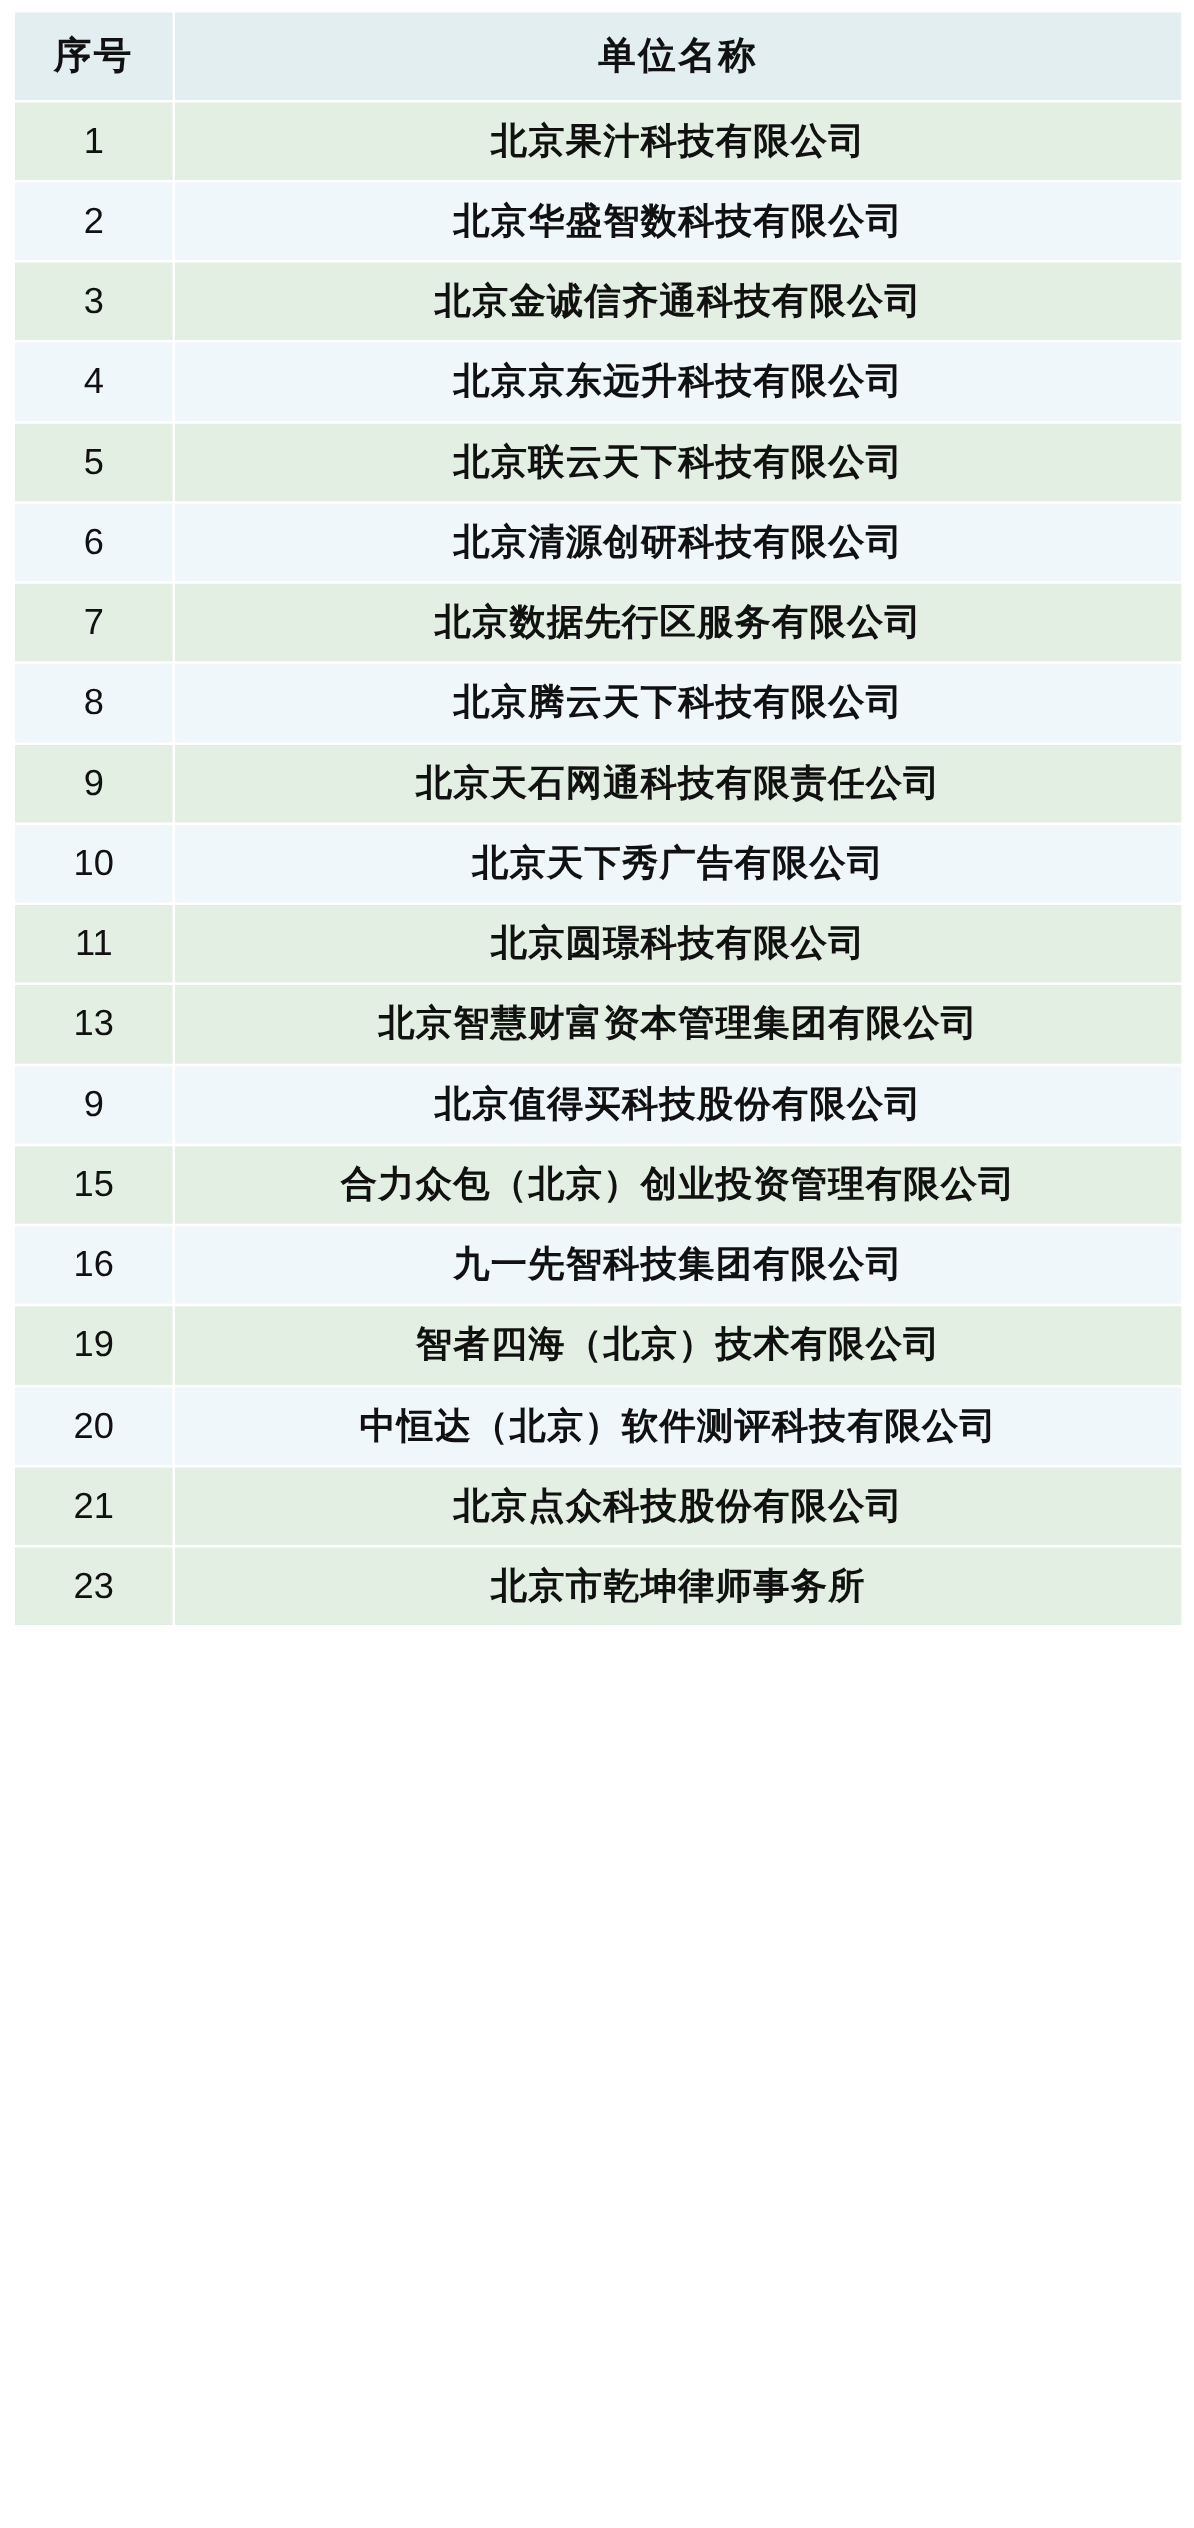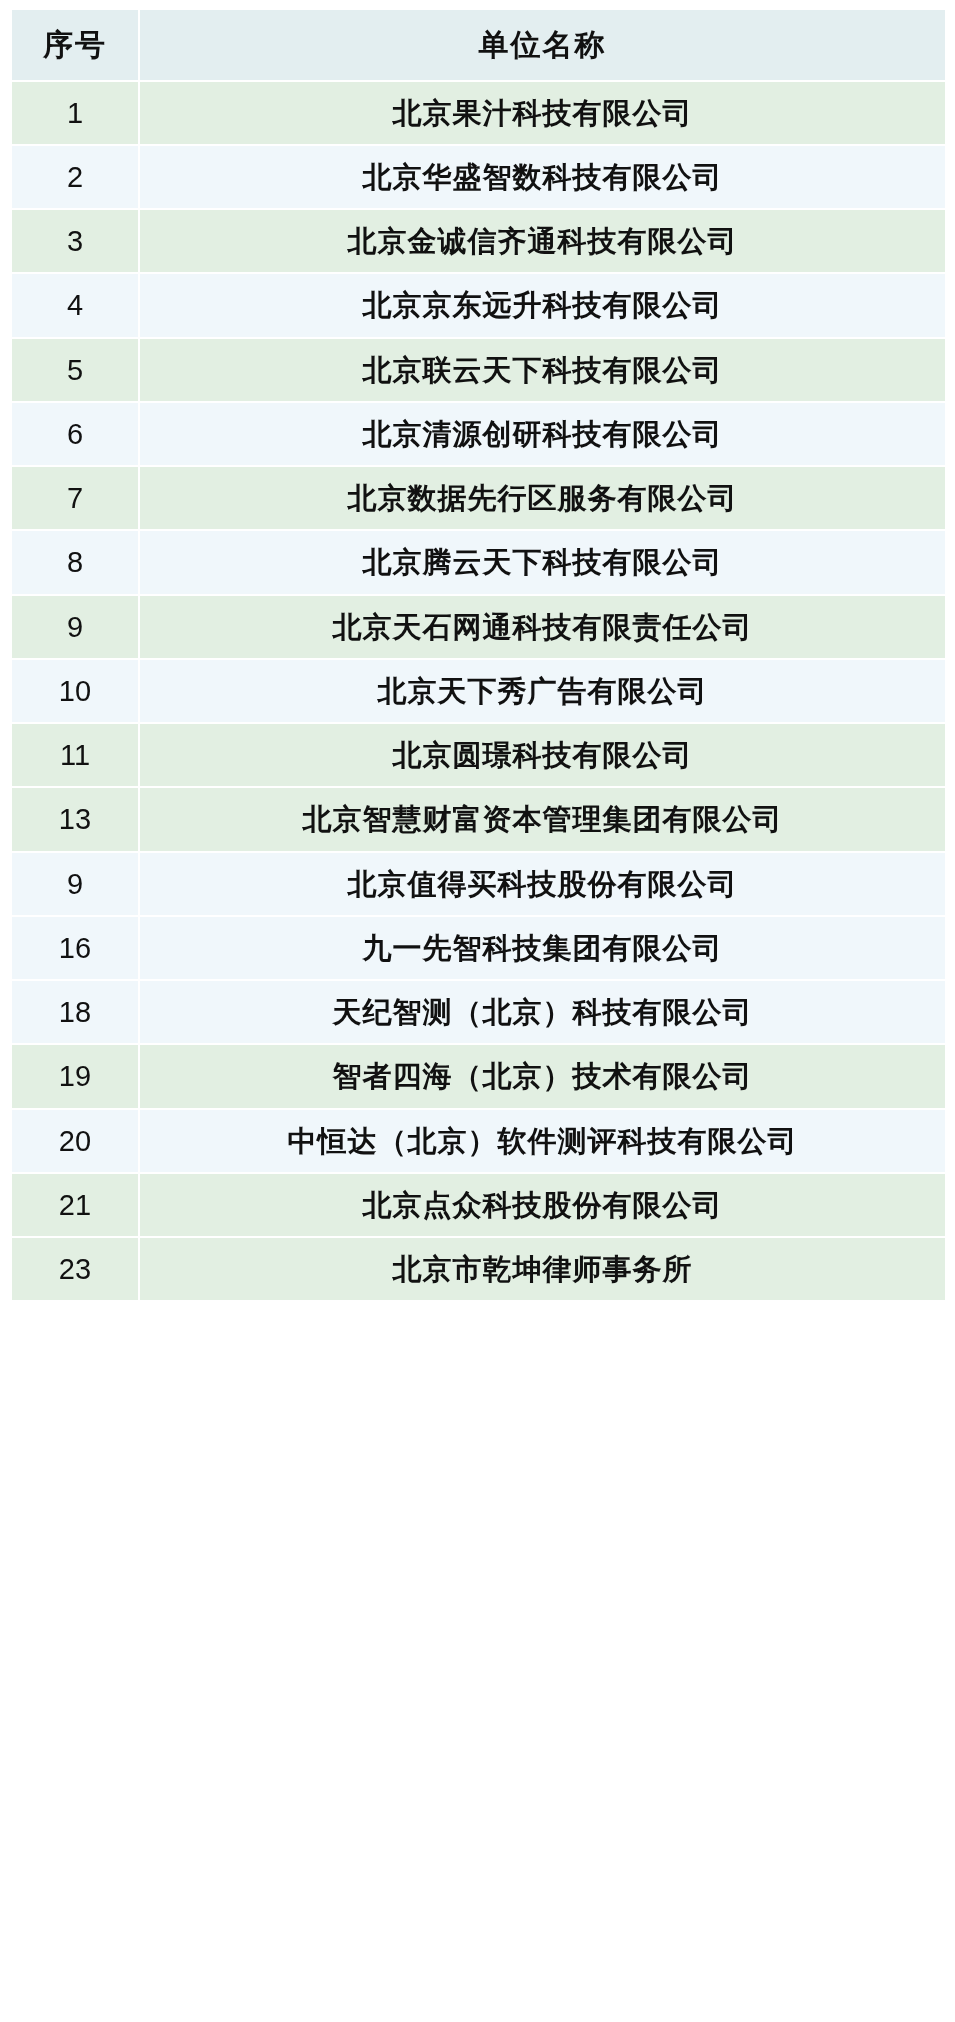--- a/index.html
+++ b/index.html
@@ -120,27 +120,27 @@
           <td class="name-cell">北京圆璟科技有限公司</td>
         </tr>
         <tr class="row-odd">
           <td class="seq-cell">13</td>
           <td class="name-cell">北京智慧财富资本管理集团有限公司</td>
         </tr>
         <tr class="row-even">
           <td class="seq-cell">9</td>
           <td class="name-cell">北京值得买科技股份有限公司</td>
         </tr>
+        <tr class="row-odd">
+          <td class="seq-cell">15</td>
+          <td class="name-cell">合力众包（北京）创业投资管理有限公司</td>
+        </tr>
         <tr class="row-even">
           <td class="seq-cell">16</td>
           <td class="name-cell">九一先智科技集团有限公司</td>
-        </tr>
-        <tr class="row-even">
-          <td class="seq-cell">18</td>
-          <td class="name-cell">天纪智测（北京）科技有限公司</td>
         </tr>
         <tr class="row-odd">
           <td class="seq-cell">19</td>
           <td class="name-cell">智者四海（北京）技术有限公司</td>
         </tr>
         <tr class="row-even">
           <td class="seq-cell">20</td>
           <td class="name-cell">中恒达（北京）软件测评科技有限公司</td>
         </tr>
         <tr class="row-odd">

